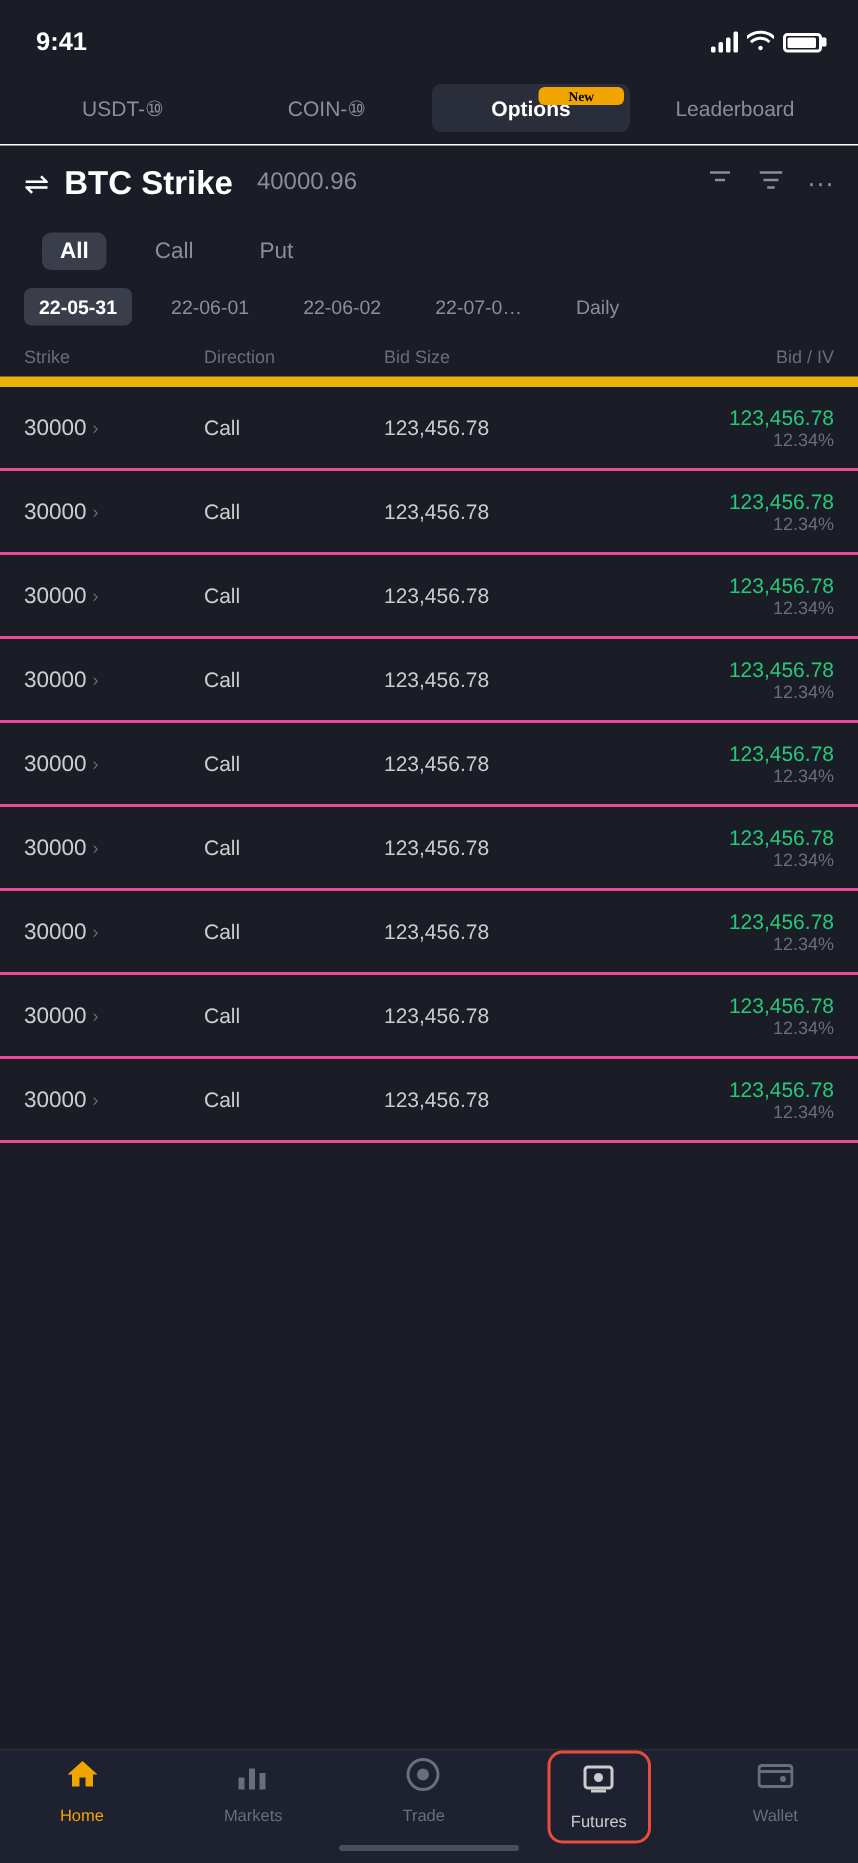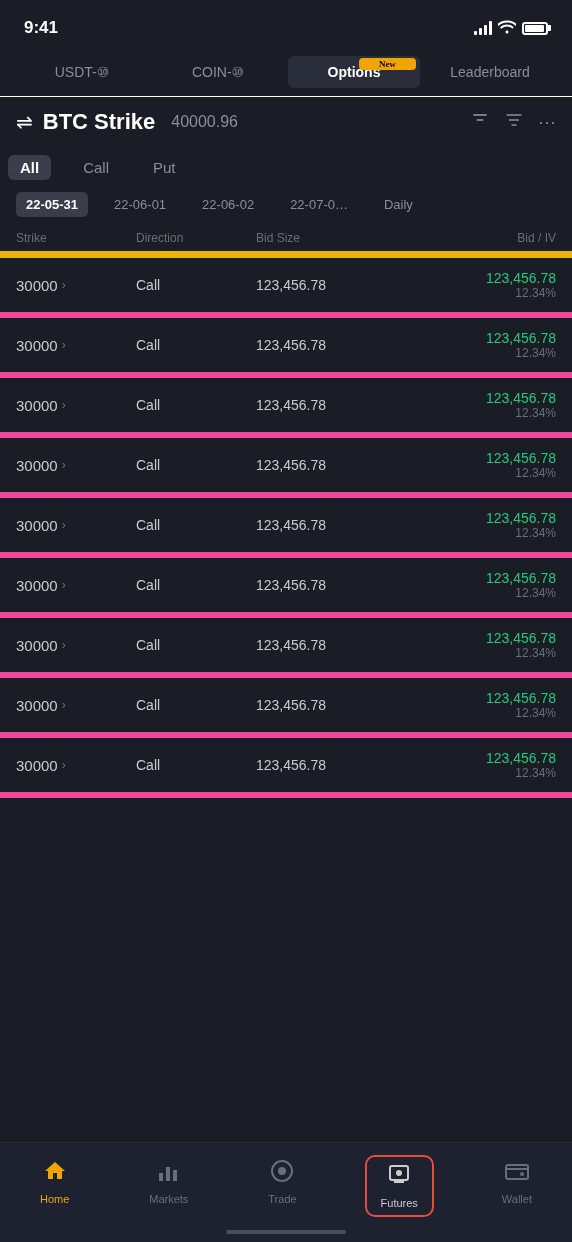--- a/index.html
+++ b/index.html
@@ -144,21 +144,21 @@
     }
     .header-icon {
       font-size: 18px;
       color: #8a8d9a;
       cursor: pointer;
     }
 
     
     .filter-row {
       display: flex;
-      padding: 8px 8px;
+      padding: 8px 28px;
       gap: 20px;
     }
     .filter-btn {
       font-size: 15px;
       color: #8a8d9a;
       cursor: pointer;
       padding: 4px 12px;
       border-radius: 6px;
     }
     .filter-btn.active {
@@ -197,21 +197,21 @@
       font-size: 12px;
       color: #6a6d7a;
     }
     .table-header-cell:last-child {
       text-align: right;
     }
     .table-row {
       display: grid;
       grid-template-columns: 120px 120px 130px 1fr;
       padding: 12px 16px;
-      border-bottom: 6px solid #ec4899;
+      border-bottom: 2px solid #ec4899;
       align-items: center;
     }
     .cell-strike {
       font-size: 15px;
       color: #ccc;
       display: flex;
       align-items: center;
       gap: 4px;
     }
     .cell-strike .chevron {
@@ -239,26 +239,26 @@
       color: #6a6d7a;
       display: block;
     }
 
     
     .bottom-nav {
       position: absolute;
       bottom: 0;
       left: 0;
       right: 0;
-      height: 100px;
+      height: 76px;
       background: #1e2130;
       display: flex;
       align-items: flex-start;
       justify-content: space-around;
-      padding-top: 12px;
+      padding-top: 0;
       border-top: 1px solid #2a2d3a;
     }
     .nav-item {
       display: flex;
       flex-direction: column;
       align-items: center;
       gap: 4px;
       cursor: pointer;
       padding: 4px 12px;
     }

